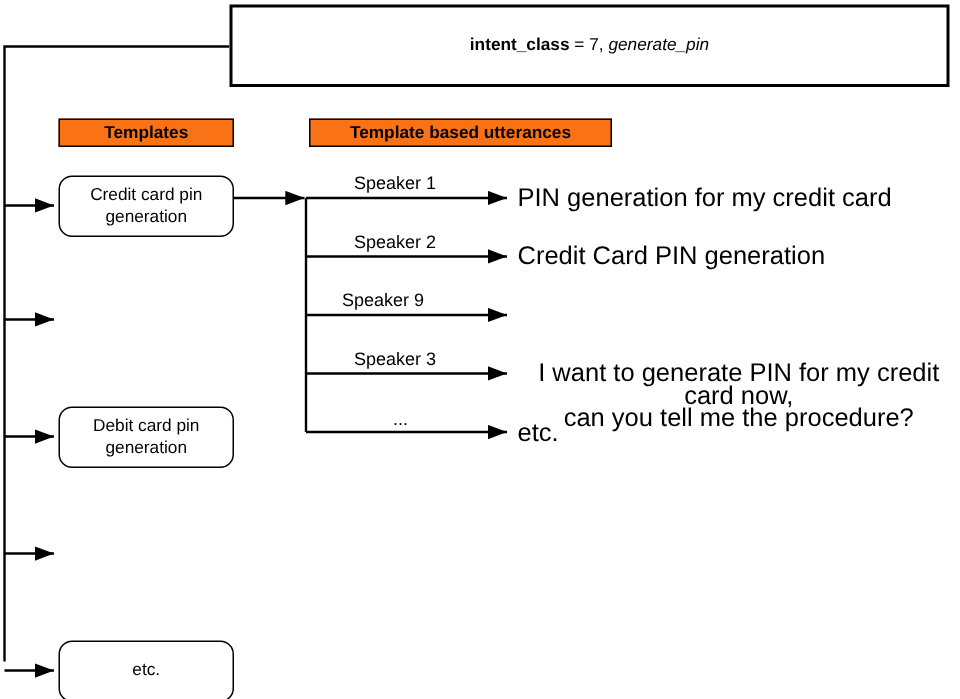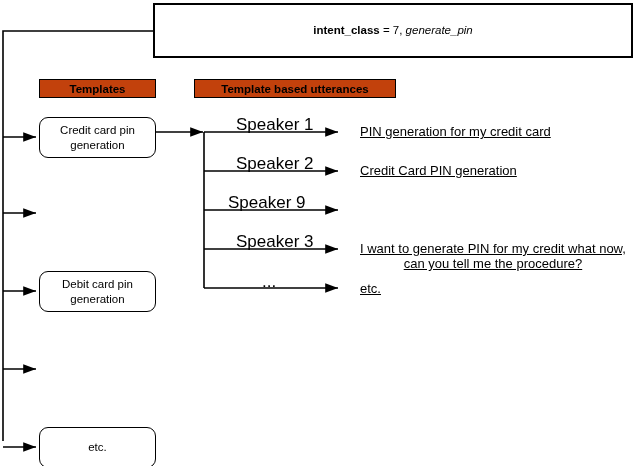--- a/index.html
+++ b/index.html
@@ -41,36 +41,36 @@
     white-space: nowrap;
   }
   .bold { font-weight: bold; }
   .ital { font-style: italic; }
 
   
   .col-header {
     position: absolute;
     border: 1.5px solid #000;
     box-sizing: border-box;
-    background: #c2410c;
+    background: #f97316;
     font-size: 11.5px;
     font-weight: bold;
     display: flex;
     align-items: center;
     justify-content: center;
     text-align: center;
   }
   #hdr-templates {
     left: 39px;
     top: 79px;
     width: 117px;
     height: 19px;
   }
   #hdr-utterances {
-    left: 194px;
+    left: 206px;
     top: 79px;
     width: 202px;
     height: 19px;
   }
 
   
   .tpl-box {
     position: absolute;
     left: 39px;
     width: 117px;
@@ -94,34 +94,33 @@
     left: 0;
     top: 0;
     width: 640px;
     height: 466px;
     pointer-events: none;
   }
 
   
   .speaker-label {
     position: absolute;
-    font-size: 17px;
+    font-size: 12px;
     text-align: center;
     white-space: nowrap;
   }
 
   
   .utterance {
     position: absolute;
-    left: 360px;
-    font-size: 13px;
+    left: 345px;
+    font-size: 17px;
     line-height: 15px;
     white-space: pre-line;
     text-align: center;
-    text-decoration: underline;
   }
   .utterance.left-al { text-align: left; }
 </style>
 </head>
 <body>
 
 <div id="canvas">
 
   <svg id="wires" viewBox="0 0 640 466" xmlns="http://www.w3.org/2000/svg">
     <defs>
@@ -163,17 +162,17 @@
   <div class="tpl-box" style="top:427px">etc.</div>
 
   <div class="speaker-label" style="left:236px; top:115px">Speaker 1</div>
   <div class="speaker-label" style="left:236px; top:154px">Speaker 2</div>
   <div class="speaker-label" style="left:228px; top:193px">Speaker 9</div>
   <div class="speaker-label" style="left:236px; top:232px">Speaker 3</div>
   <div class="speaker-label" style="left:262px; top:272px">...</div>
 
   <div class="utterance left-al" style="top:124px">PIN generation for my credit card</div>
   <div class="utterance left-al" style="top:163px">Credit Card PIN generation</div>
-  <div class="utterance" style="top:241px">I want to generate PIN for my credit what now,
+  <div class="utterance" style="top:241px">I want to generate PIN for my credit card now,
 can you tell me the procedure?</div>
   <div class="utterance left-al" style="top:281px">etc.</div>
 
 </div>
 
 </body></html>

